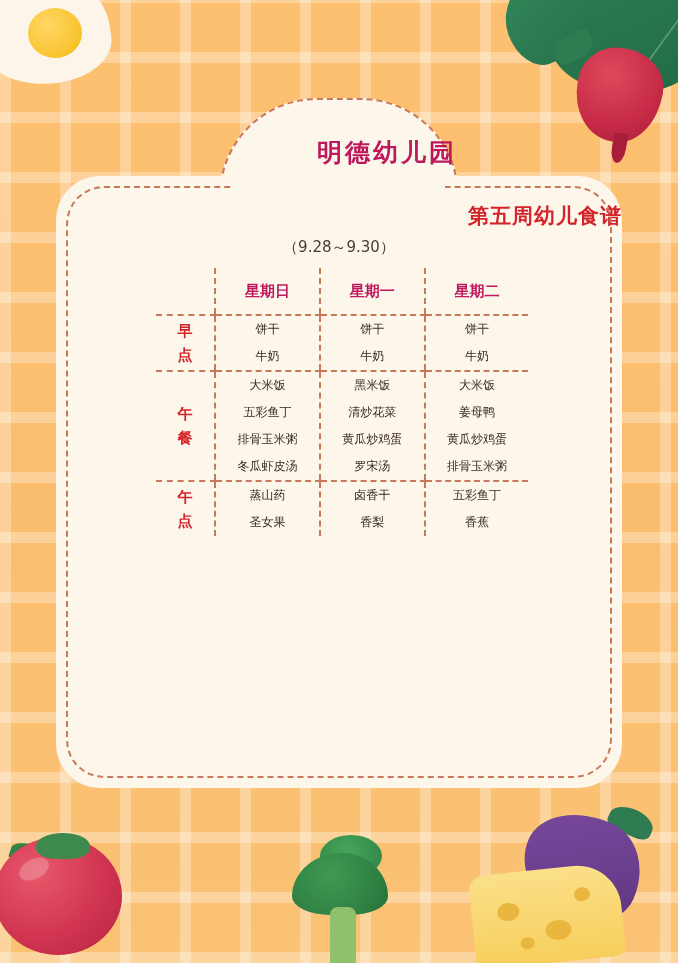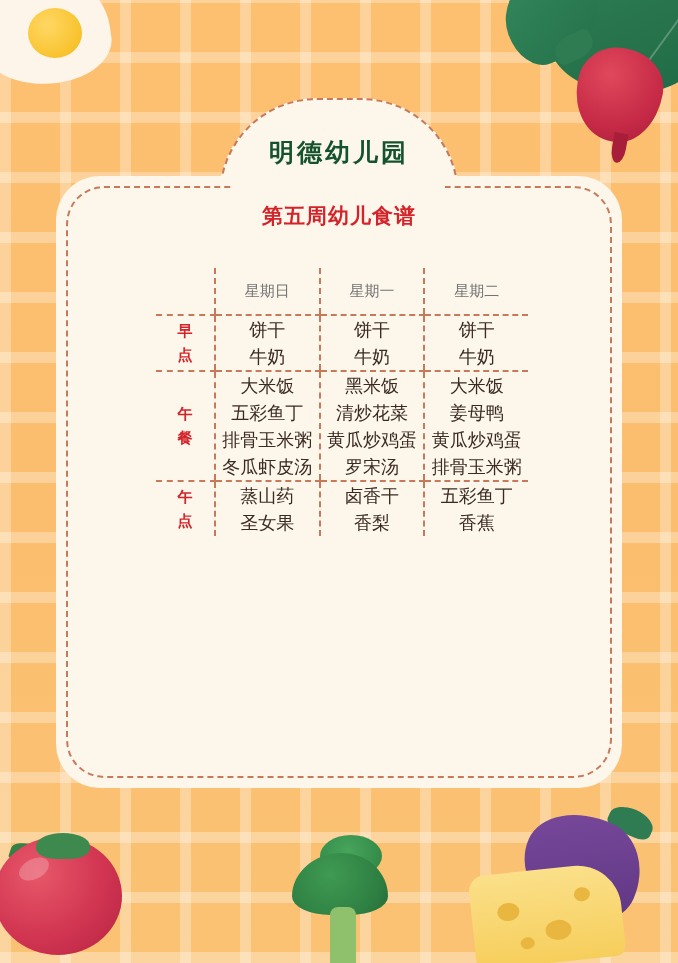--- a/index.html
+++ b/index.html
@@ -173,25 +173,25 @@
     width: 240px; height: 98px;
     background: #FCF6EB;
     border-radius: 120px 120px 0 0;
     border: 2px dashed #C8795A;
     border-bottom: none;
     box-sizing: border-box;
   }
   #school-name {
     position: absolute;
     left: 0; right: 0; top: 36px;
-    text-align: center;
+    text-align: right;
     font-size: 25px;
     font-weight: bold;
     letter-spacing: 3px;
-    color: #14532d;
+    color: #be185d;
     font-family: Liberation Serif, serif;
   }
 
   
   #card {
     position: absolute;
     left: 56px; top: 176px;
     width: 566px; height: 612px;
     background: #FCF6EB;
     border-radius: 44px;
@@ -210,21 +210,21 @@
   #arch-joint {
     position: absolute;
     left: 233px; top: 178px;
     width: 212px; height: 14px;
     background: #FCF6EB;
   }
 
   #menu-title {
     position: absolute;
     left: 0; right: 0; top: 26px;
-    text-align: center;
+    text-align: right;
     font-size: 21px;
     font-weight: bold;
     letter-spacing: 1px;
     color: #D3242B;
     font-family: "DejaVu Sans", "Liberation Sans", sans-serif;
   }
   #menu-dates {
     position: absolute;
     left: 0; right: 0; top: 62px;
     text-align: center;
@@ -244,41 +244,41 @@
   #menu-table th, #menu-table td {
     padding: 0;
     vertical-align: middle;
     text-align: center;
   }
   .col-head {
     width: 58px;
   }
   th.day {
     font-size: 15px;
-    font-weight: normal;
-    color: #737373;
+    font-weight: bold;
+    color: #be185d;
     height: 46px;
     border-left: 2px dashed #C8795A;
     border-bottom: 2px dashed #C8795A;
   }
   th.corner {
     border-bottom: 2px dashed #C8795A;
     height: 46px;
   }
   td.rowhead {
     font-size: 15px;
     font-weight: bold;
     color: #D3242B;
     line-height: 24px;
     width: 58px;
     white-space: pre-line;
   }
   td.meal {
     border-left: 2px dashed #C8795A;
-    font-size: 18px;
+    font-size: 12px;
     color: #3A2A20;
     line-height: 27px;
     padding: 12px 0;
   }
   tr.sep td, tr.sep th {
     border-bottom: 2px dashed #C8795A;
   }
   .dishline { display: block; }
 </style>
 </head>
@@ -313,20 +313,21 @@
     <div class="hole" style="left:104px; top:22px; width:16px; height:14px;"></div>
     <div class="hole" style="left:46px; top:66px; width:14px; height:12px;"></div>
   </div>
 
   <div id="arch">
     <div id="school-name">明德幼儿园</div>
   </div>
 
   <div id="card">
     <div id="menu-title">第五周幼儿食谱</div>
+    <div id="menu-dates">（9.28～9.30）</div>
 
     <table id="menu-table">
       <thead>
         <tr>
           <th class="corner col-head"></th>
           <th class="day">星期日</th>
           <th class="day">星期一</th>
           <th class="day">星期二</th>
         </tr>
       </thead>

